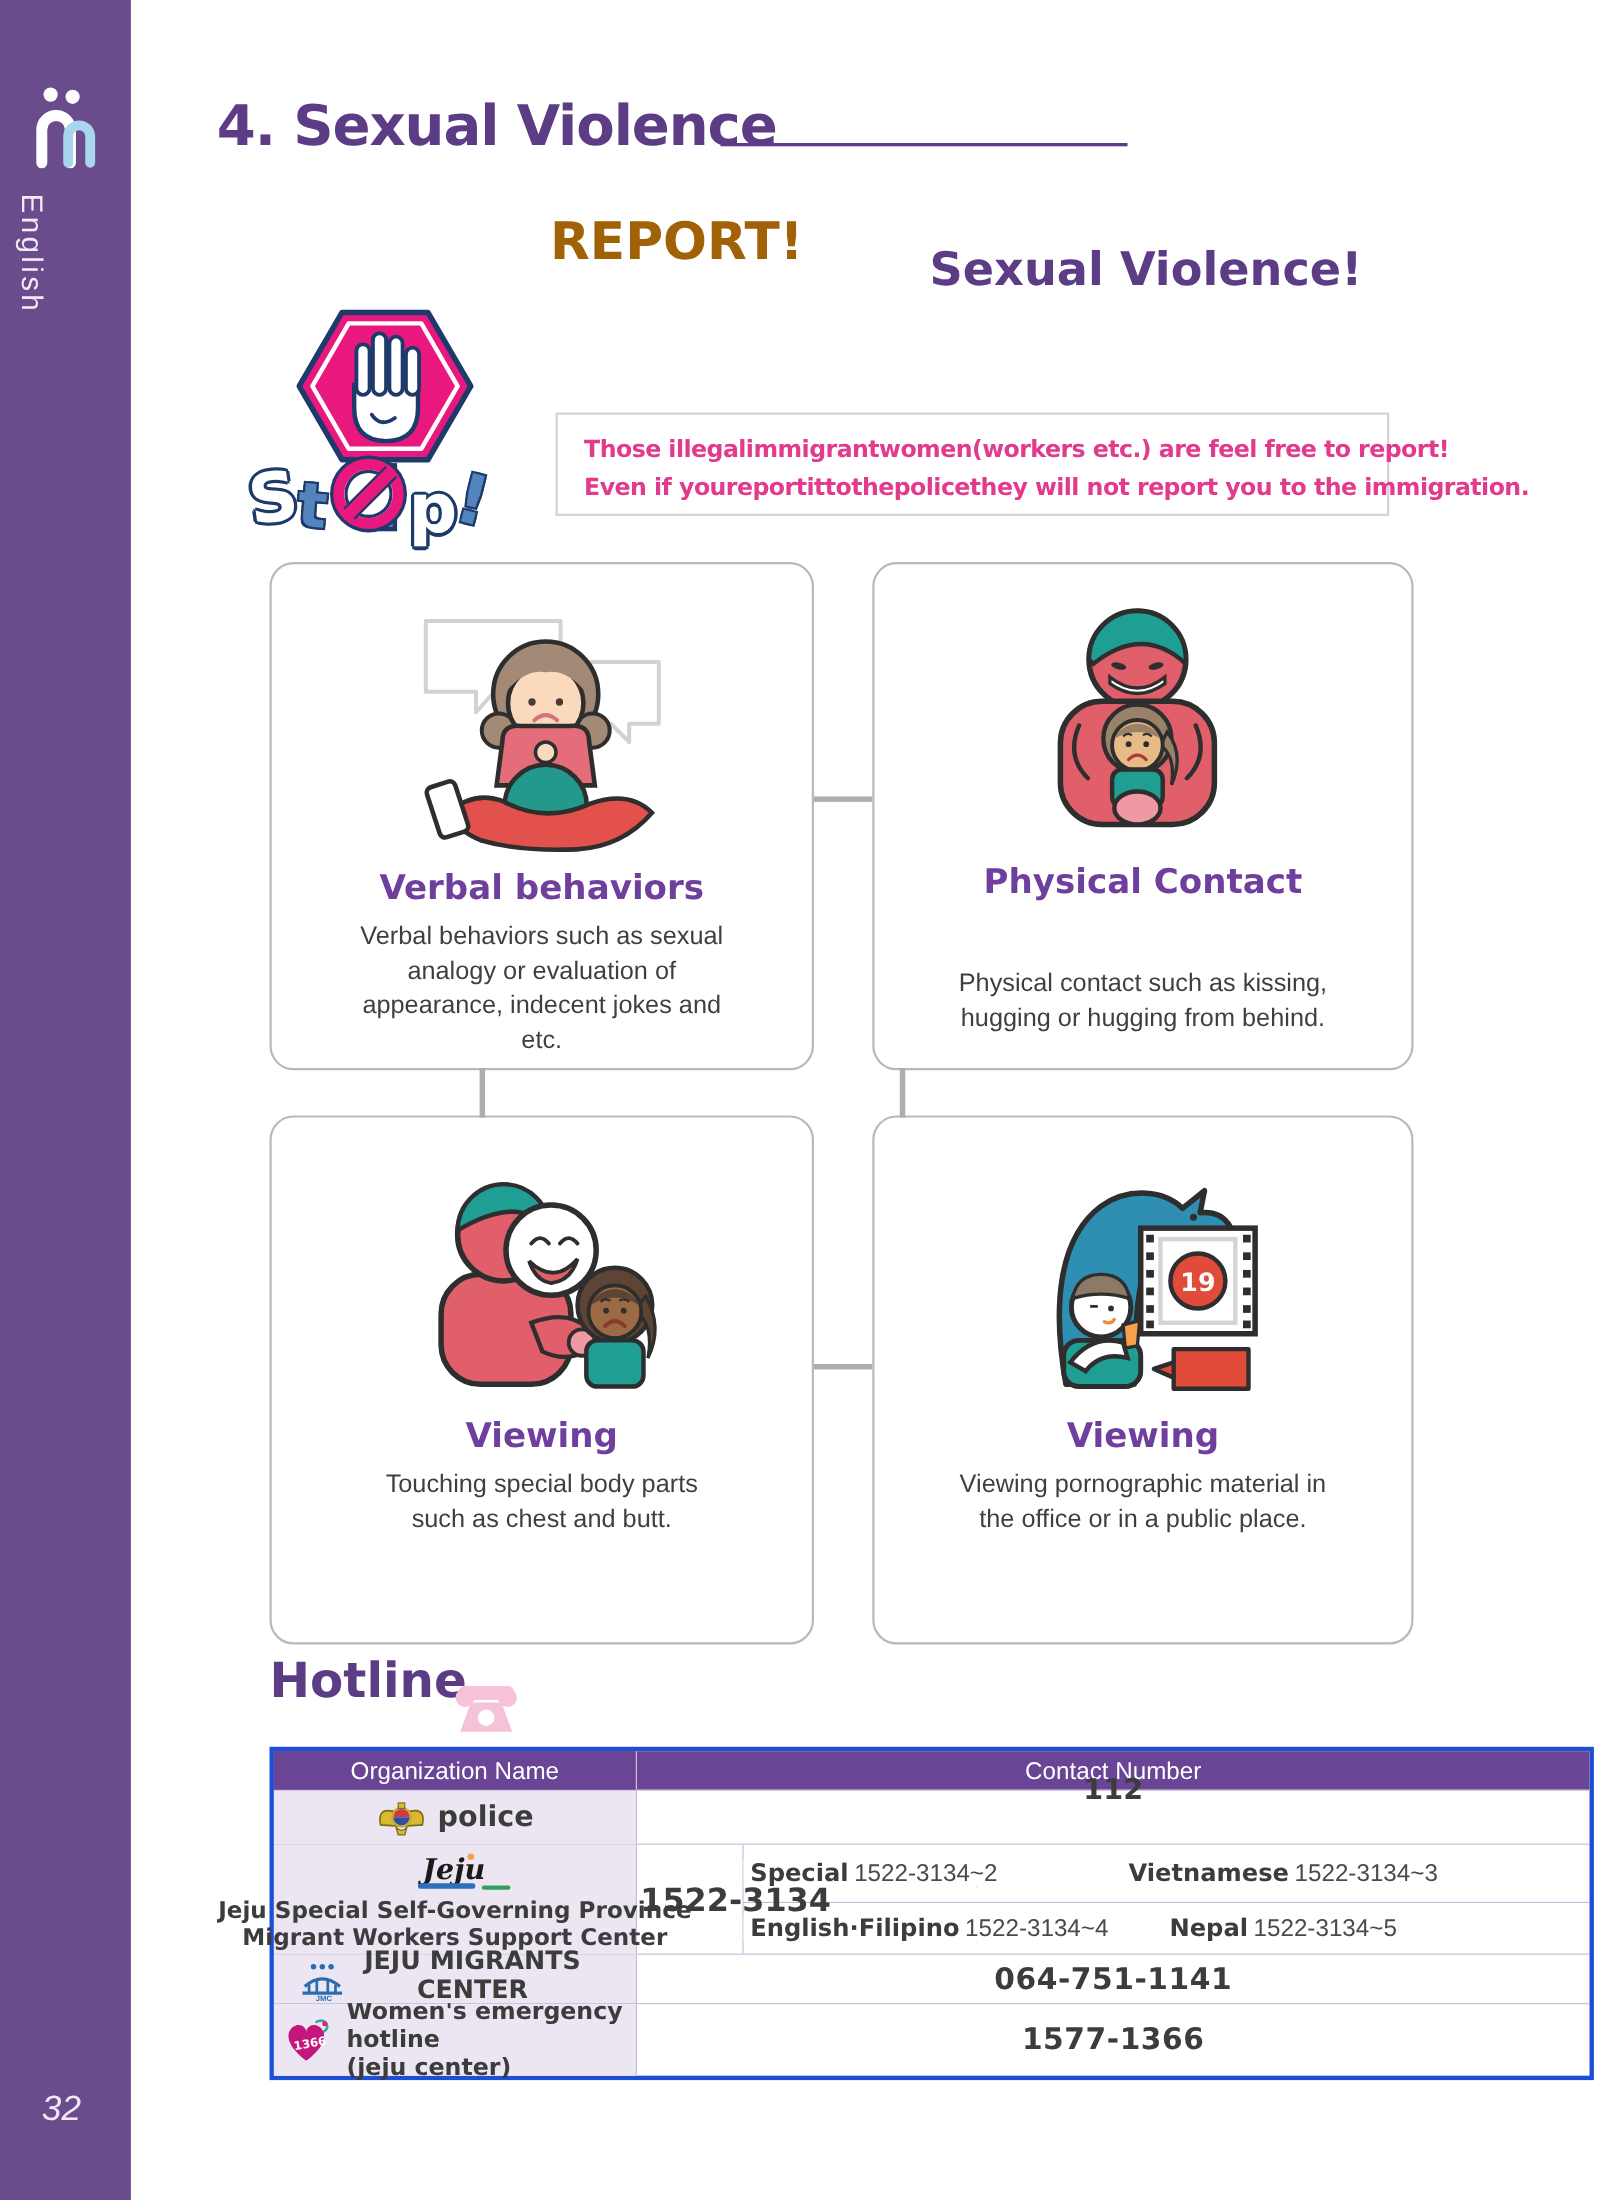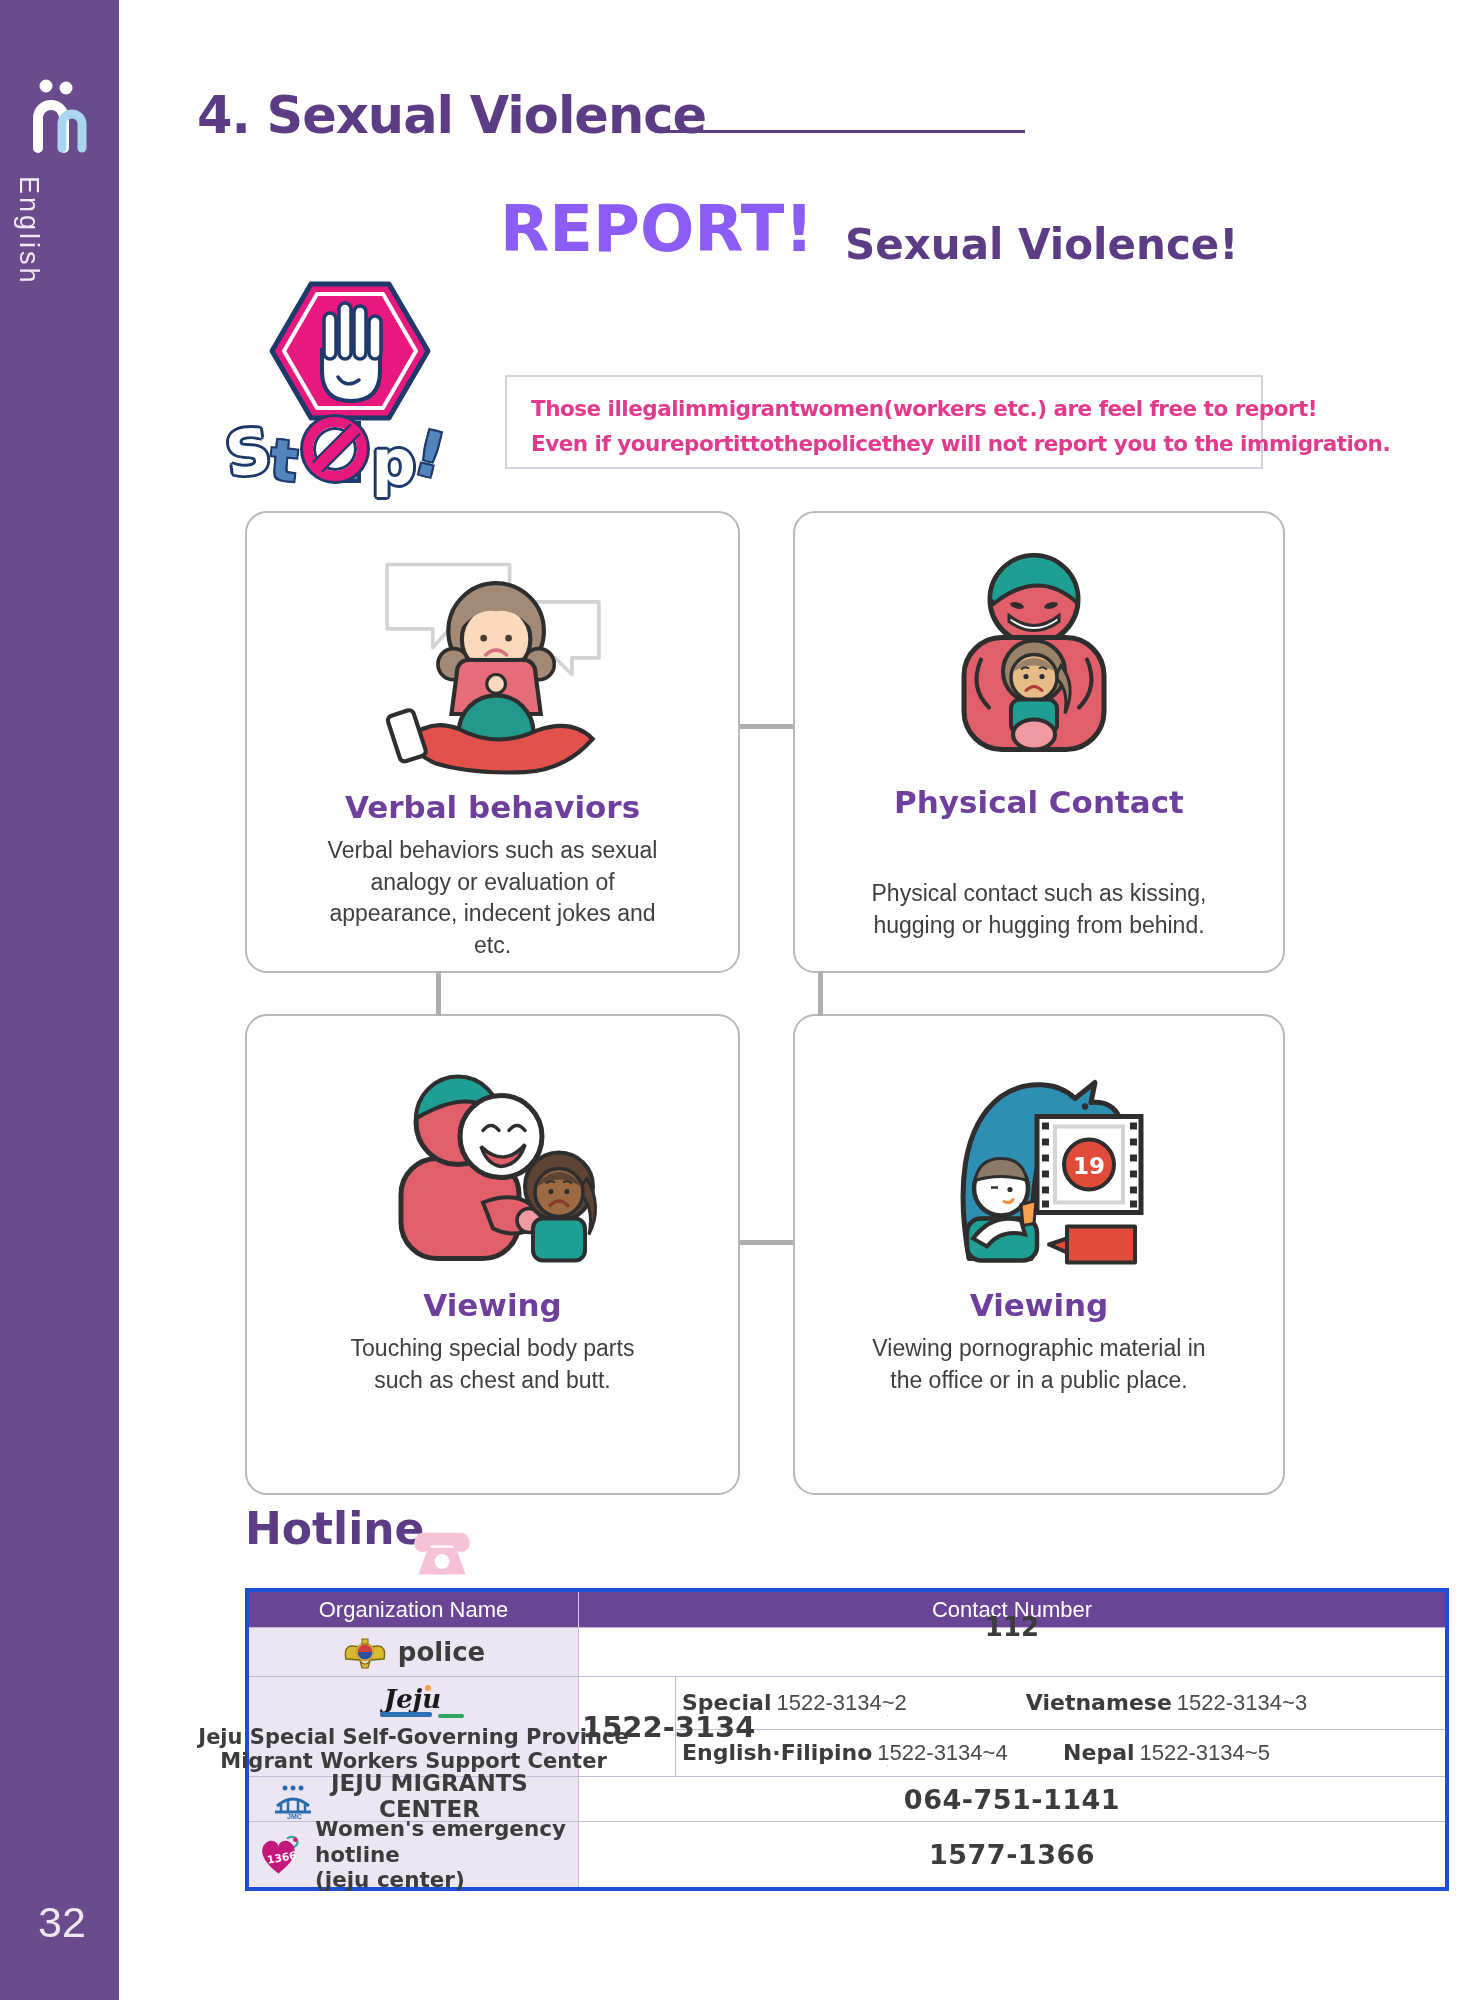--- a/index.html
+++ b/index.html
@@ -4,29 +4,29 @@
 <style>
   html,body{margin:0;padding:0;background:#ffffff;}
   .page{position:relative;width:1463px;height:2000px;background:#ffffff;overflow:hidden;
         font-family:"Liberation Sans", sans-serif;color:#3f3f3f;}
 
   
   .sidebar{position:absolute;left:0;top:0;width:119px;height:2000px;background:#6a4b8c;}
   .side-logo{position:absolute;left:24px;top:70px;}
   .side-lang{position:absolute;left:13px;top:176px;writing-mode:vertical-rl;
              font-size:27px;color:#f1ebf7;letter-spacing:3px;}
-  .side-page{position:absolute;left:38px;top:1898px;font-size:43px;color:#efe9f5;}
+  .side-page{position:absolute;left:38px;top:1898px;font-size:32px;color:#efe9f5;font-style:italic;}
 
   
   .main-title{position:absolute;left:197px;top:86px;font-family:"DejaVu Sans", sans-serif;
               font-size:51px;font-weight:800;color:#5d3c86;letter-spacing:-1px;white-space:nowrap;}
   .title-rule{position:absolute;left:655px;top:130px;width:370px;height:3px;background:#5d3c86;}
 
   .report-title{position:absolute;left:500px;top:192px;font-family:"DejaVu Sans", sans-serif;
-                font-size:64px;font-weight:800;color:#8b5cf6;white-space:nowrap;}
+                font-size:47px;font-weight:800;color:#a16207;white-space:nowrap;}
   .report-sub{position:absolute;left:845px;top:220px;font-family:"DejaVu Sans", sans-serif;
               font-size:42px;font-weight:800;color:#5d3c86;white-space:nowrap;}
 
   .notice-box{position:absolute;left:505px;top:375px;width:758px;height:94px;
               border:2px solid #d8d0dc;background:#fff;box-sizing:border-box;
               padding:15px 24px 0 24px;}
   .notice-box p{margin:0;font-size:21.5px;line-height:1.62;font-weight:bold;color:#e23a8c;
                 font-family:"DejaVu Sans", sans-serif;letter-spacing:-0.5px;white-space:nowrap;}
 
   

